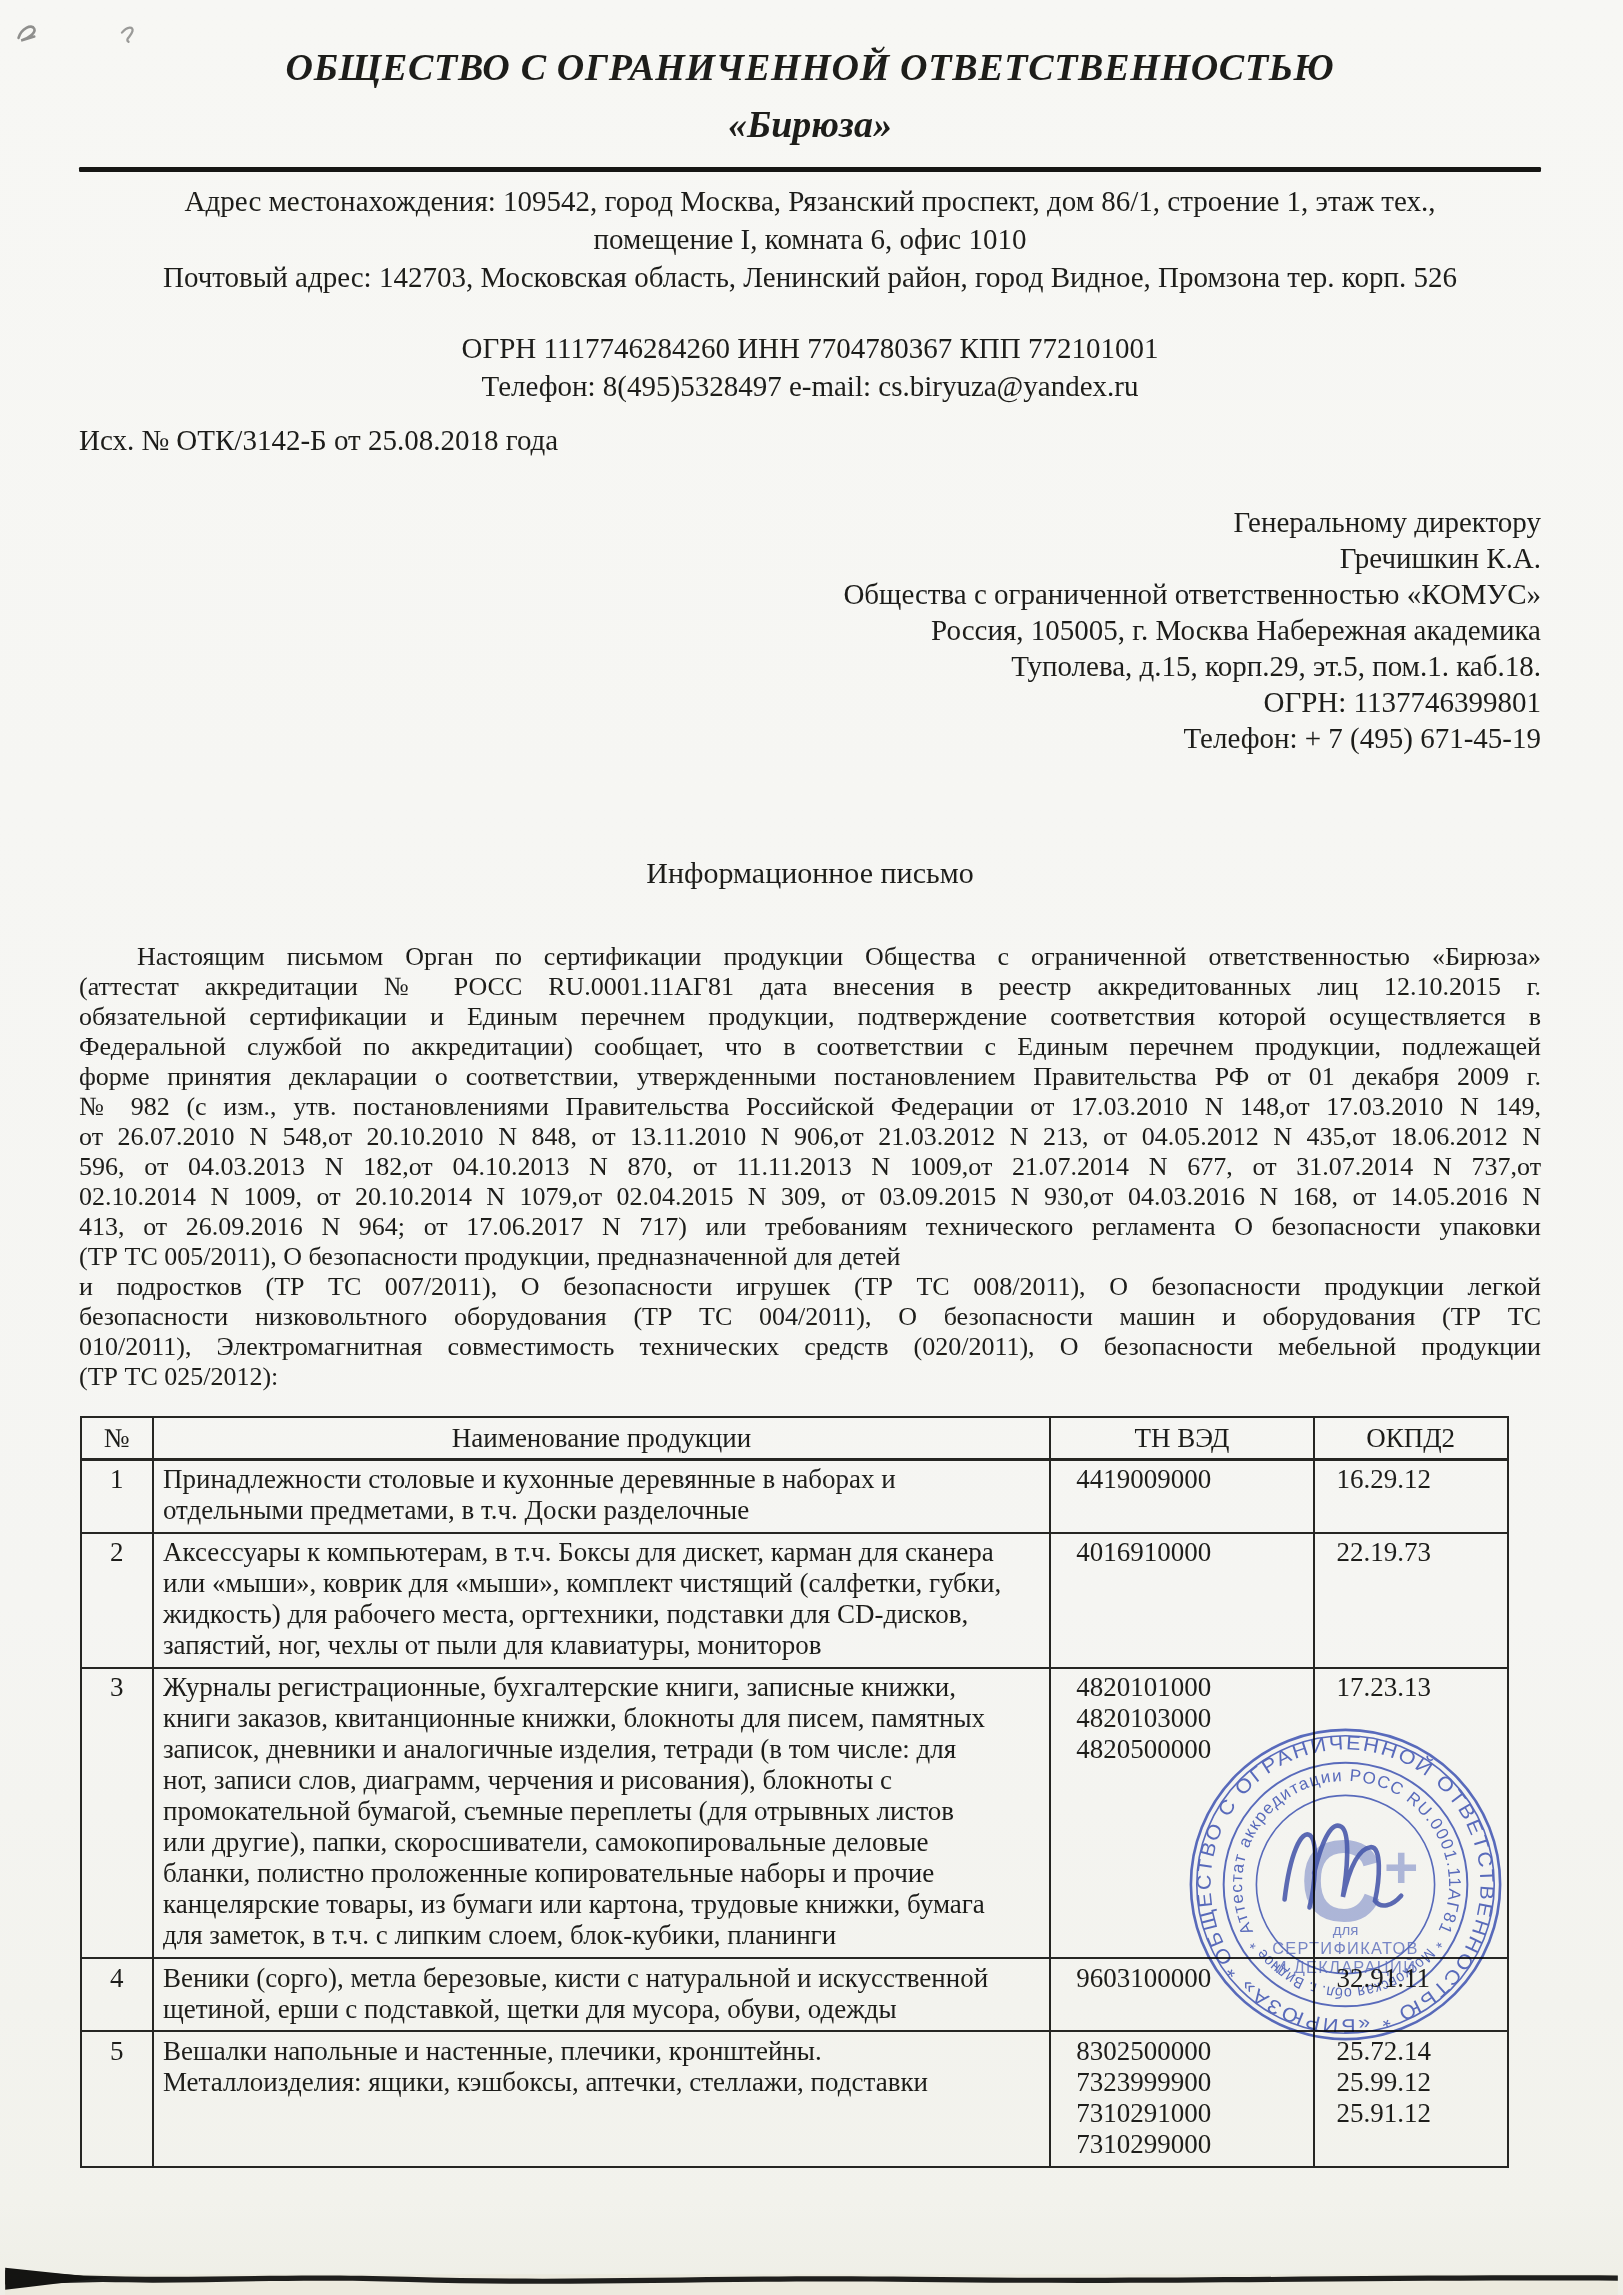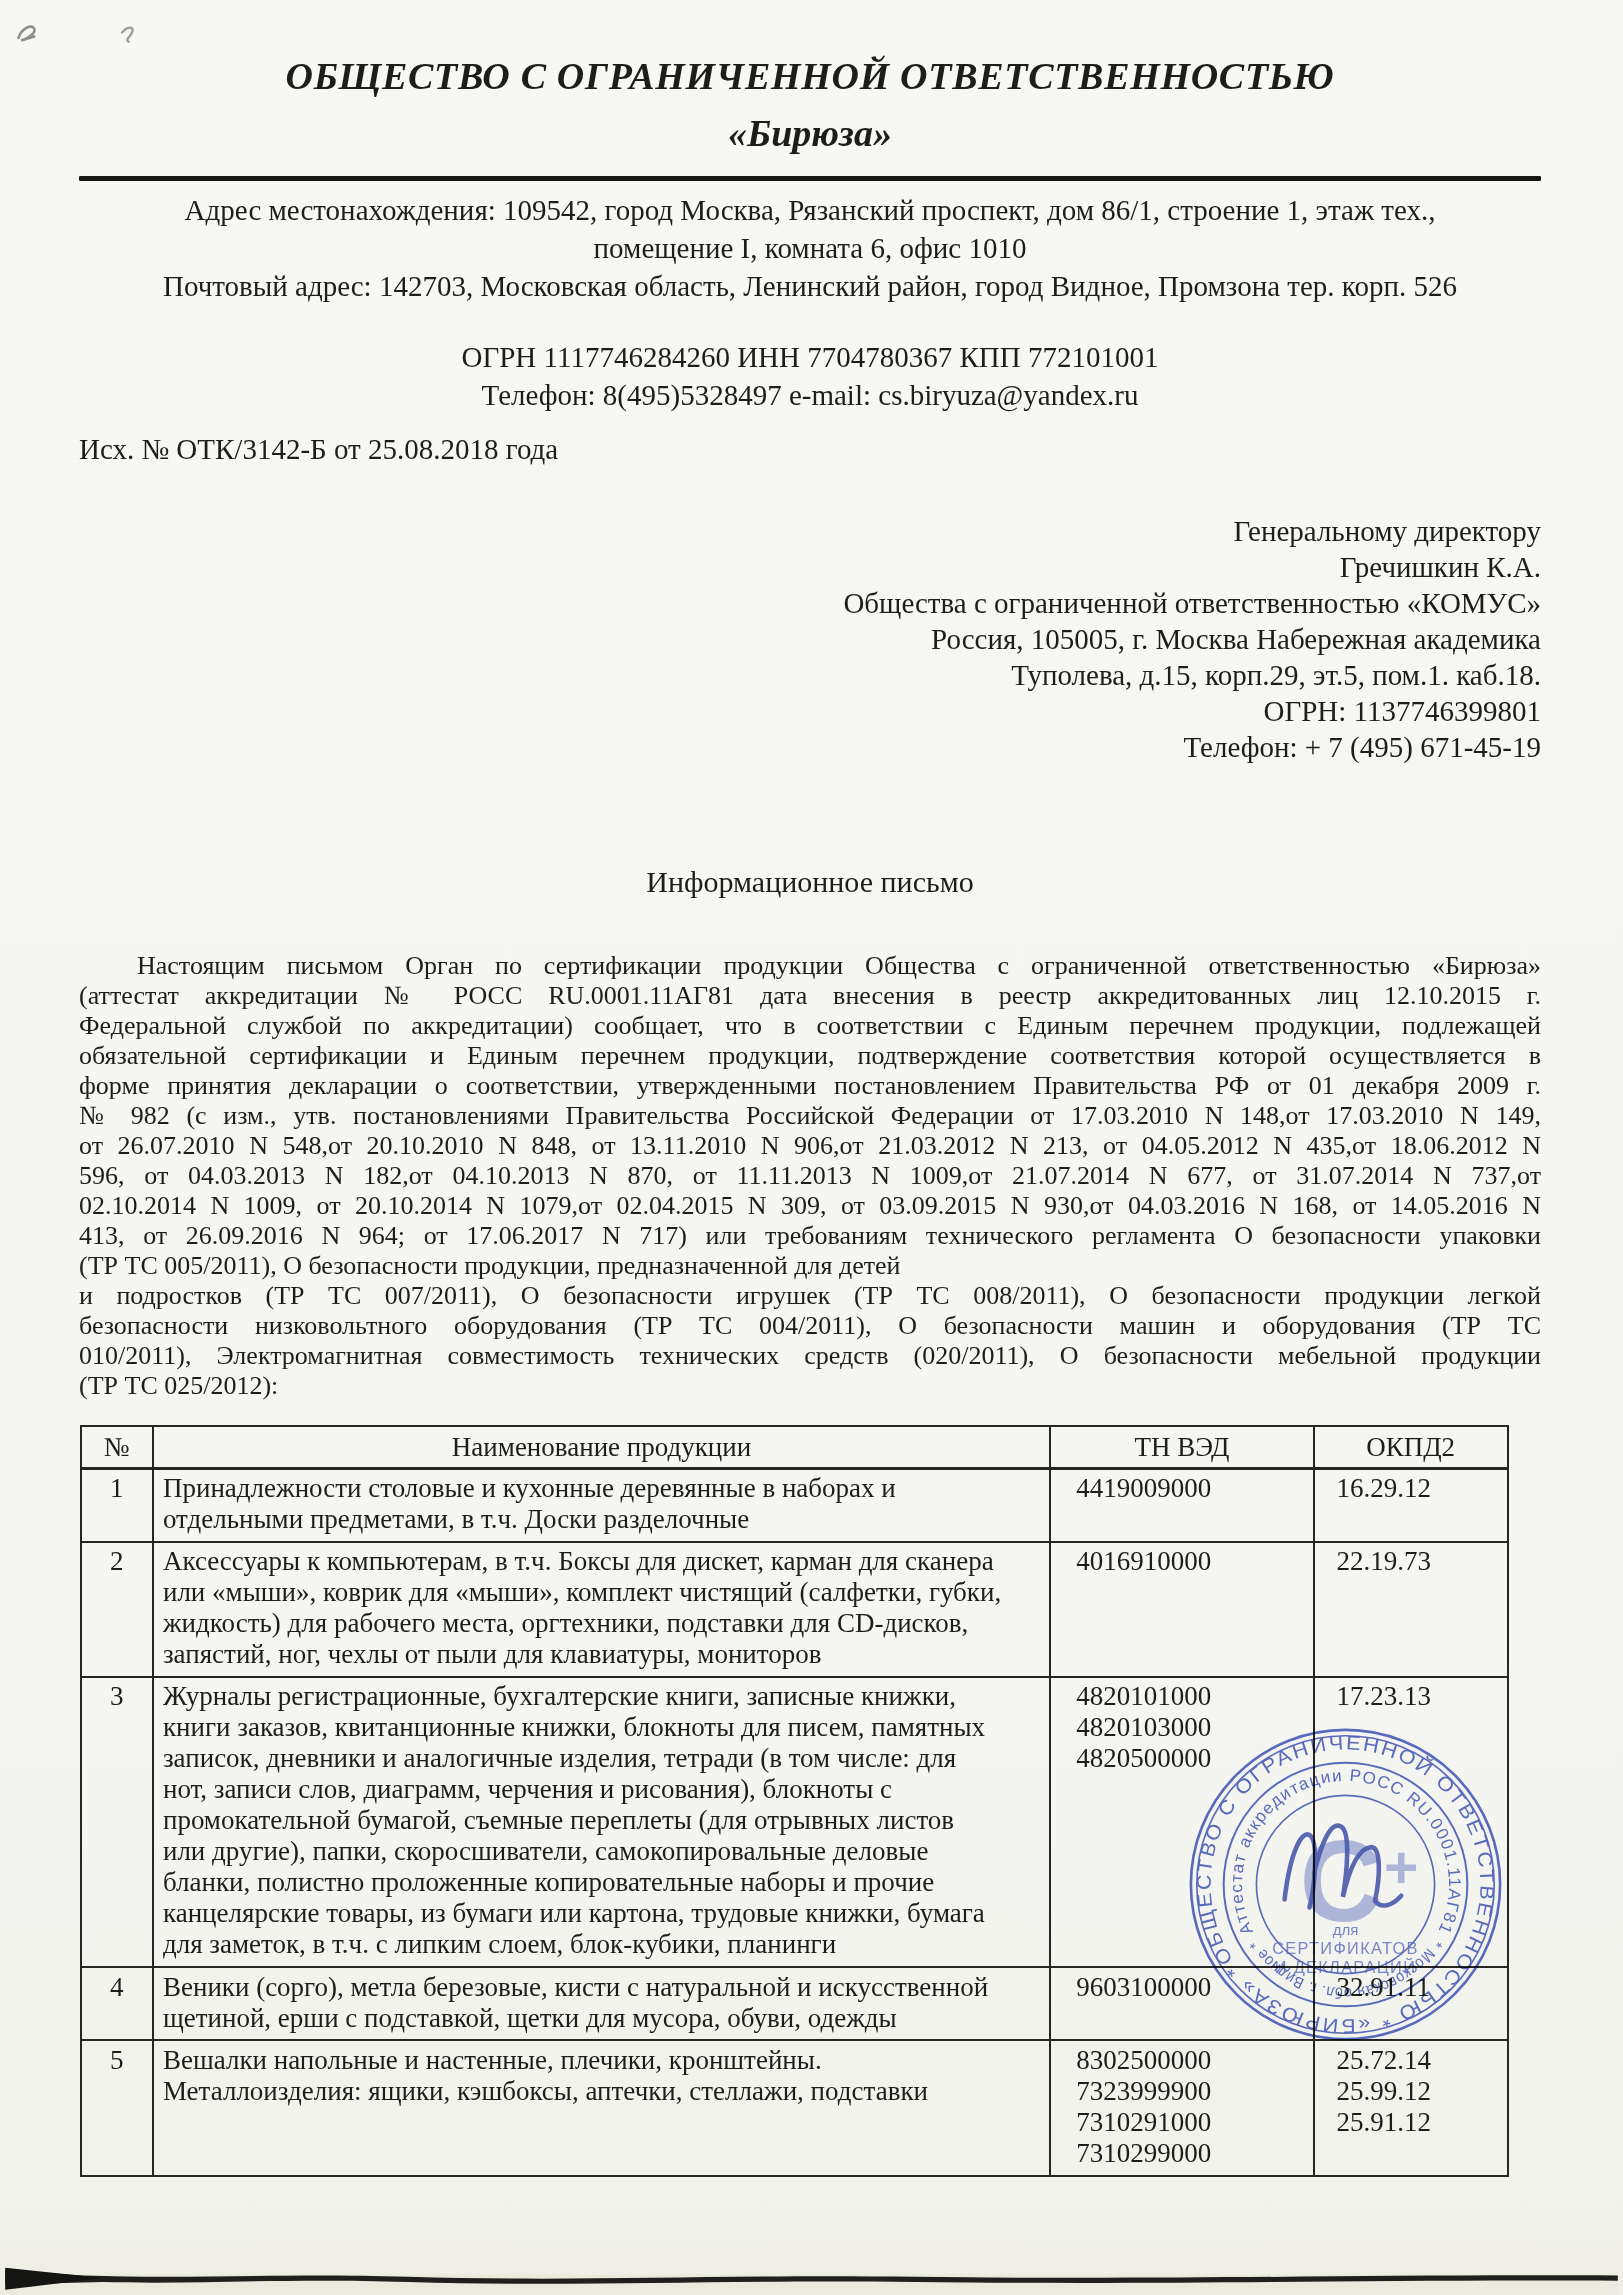--- a/index.html
+++ b/index.html
@@ -2,21 +2,21 @@
 <html lang="ru" style="font-size:10.5px"><head>
 <meta charset="utf-8">
 <style>
   html,body{margin:0;padding:0;background:#d8d8d6;}
   .page{
     position:relative;width:1623px;height:2295px;overflow:hidden;
     background:linear-gradient(180deg,#f7f7f4 0%,#f5f5f2 70%,#f2f2ec 96%,#eeeee6 100%);
     color:#1d1d1a;
     font-family:"Liberation Serif","DejaVu Serif",serif;
   }
-  .content{position:absolute;left:79px;top:16px;width:1462px;}
+  .content{position:absolute;left:79px;top:7px;width:1462px;}
   .org-title{margin-top:33px;text-align:center;font-size:38px;line-height:55px;
              font-weight:bold;font-style:italic;letter-spacing:0.7px;}
   .org-sub{margin-top:2.6px;text-align:center;font-size:38px;line-height:52px;
            font-weight:bold;font-style:italic;}
   .head-rule{height:5.9px;background:#161614;margin-top:17px;border-radius:1.3px;}
   .addr-block{margin-top:9.2px;font-size:29px;}
   .addr-line{text-align:center;line-height:38px;}
   .req-block{margin-top:33px;font-size:29px;}
   .req-line{text-align:center;line-height:38px;}
   .outgoing{margin-top:18.3px;font-size:29px;line-height:34px;text-align:left;}
@@ -82,22 +82,22 @@
         <div class="rcpt-line">ОГРН: 1137746399801</div>
         <div class="rcpt-line last">Телефон: + 7 (495) 671-45-19</div>
       </div>
 
     <div class="letter-title">Информационное письмо</div>
 
     <div class="bodytext">
       <div id="par1">
           <div class="jline first">Настоящим письмом Орган по сертификации продукции Общества с ограниченной ответственностью «Бирюза»</div>
           <div class="jline">(аттестат аккредитации № РОСС RU.0001.11АГ81 дата внесения в реестр аккредитованных лиц 12.10.2015 г.</div>
+          <div class="jline">обязательной сертификации и Единым перечнем продукции, подтверждение соответствия которой осуществляется в</div>
           <div class="jline">Федеральной службой по аккредитации) сообщает, что в соответствии с Единым перечнем продукции, подлежащей</div>
-          <div class="jline">обязательной сертификации и Единым перечнем продукции, подтверждение соответствия которой осуществляется в</div>
           <div class="jline">форме принятия декларации о соответствии, утвержденными постановлением Правительства РФ от 01 декабря 2009 г.</div>
           <div class="jline">№ 982 (с изм., утв. постановлениями Правительства Российской Федерации от 17.03.2010 N 148,от 17.03.2010 N 149,</div>
           <div class="jline">от 26.07.2010 N 548,от 20.10.2010 N 848, от 13.11.2010 N 906,от 21.03.2012 N 213, от 04.05.2012 N 435,от 18.06.2012 N</div>
           <div class="jline">596, от 04.03.2013 N 182,от 04.10.2013 N 870, от 11.11.2013 N 1009,от 21.07.2014 N 677, от 31.07.2014 N 737,от</div>
           <div class="jline">02.10.2014 N 1009, от 20.10.2014 N 1079,от 02.04.2015 N 309, от 03.09.2015 N 930,от 04.03.2016 N 168, от 14.05.2016 N</div>
           <div class="jline">413, от 26.09.2016 N 964; от 17.06.2017 N 717) или требованиям технического регламента О безопасности упаковки</div>
           <div class="jline last">(ТР ТС 005/2011), О безопасности продукции, предназначенной для детей</div>
         </div>
       <div id="par2">
           <div class="jline first">и подростков (ТР ТС 007/2011), О безопасности игрушек (ТР ТС 008/2011), О безопасности продукции легкой</div>

